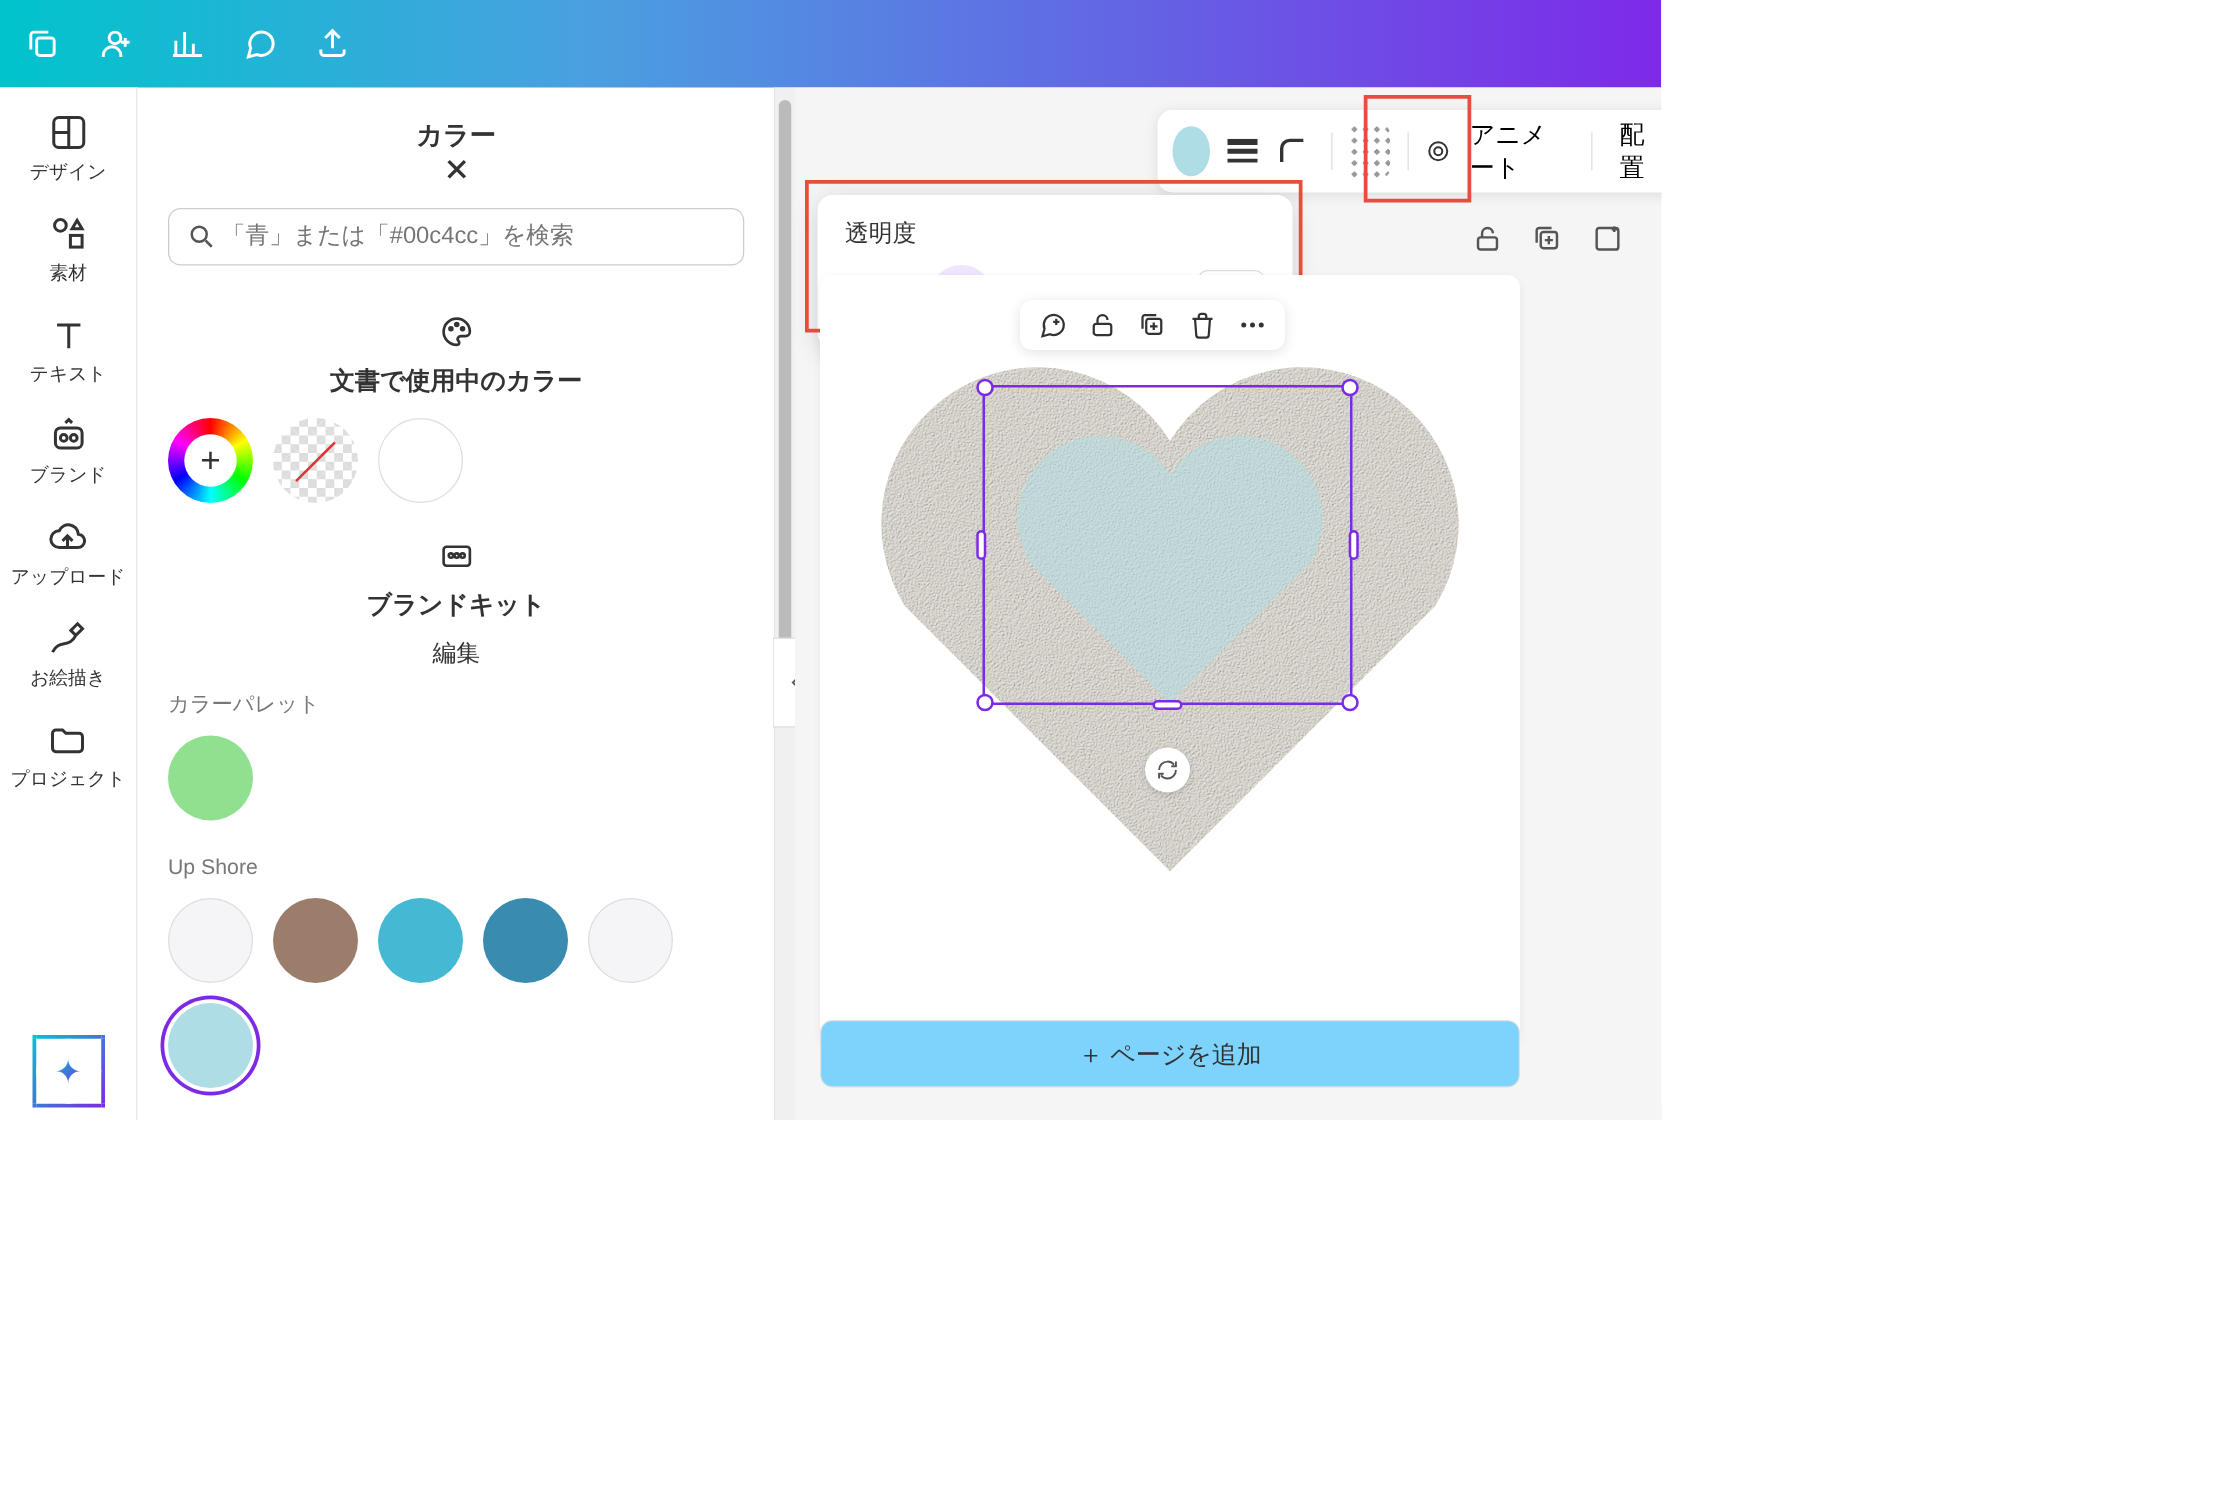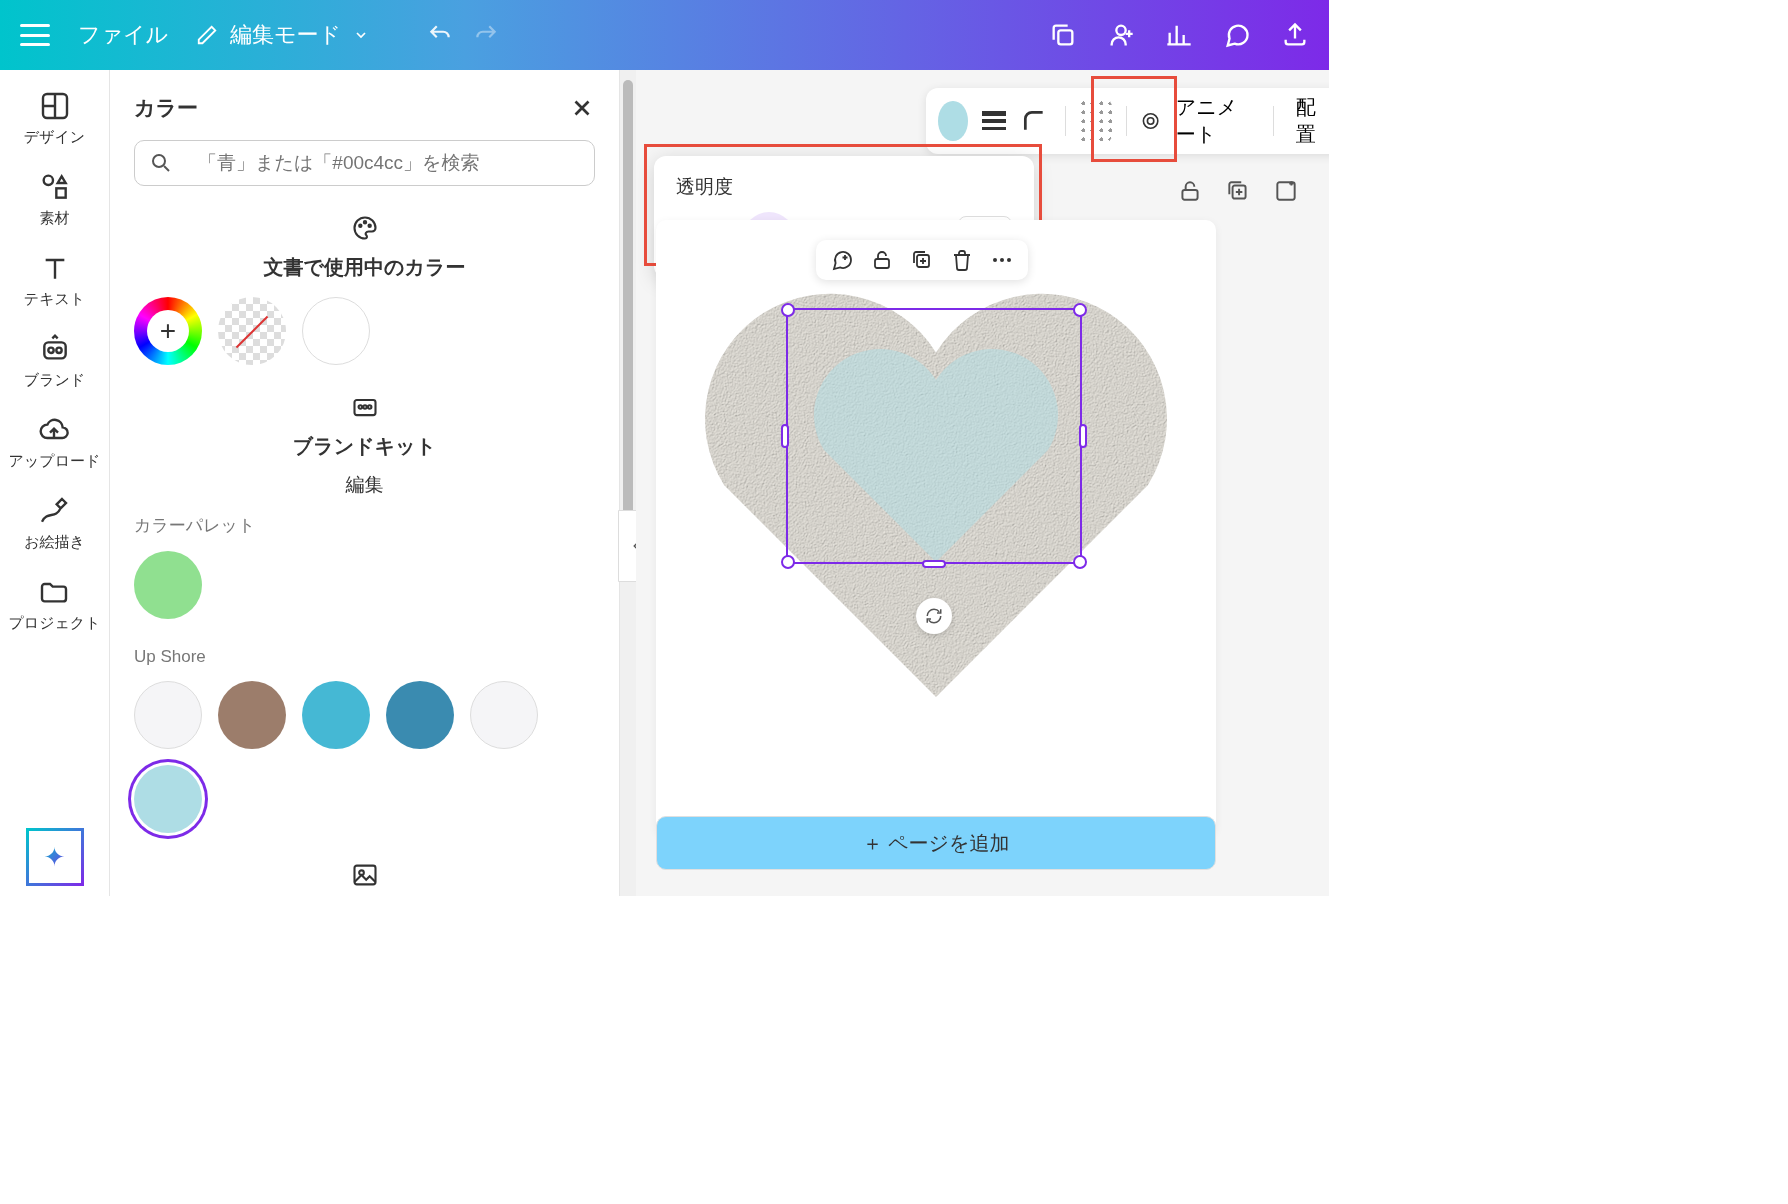--- a/index.html
+++ b/index.html
@@ -25,24 +25,24 @@
 .sidebar-rail { width: 110px; background: #fff; border-right: 1px solid #e5e5e5; display: flex; flex-direction: column; align-items: center; padding-top: 20px; gap: 24px; }
 .rail-item { display: flex; flex-direction: column; align-items: center; gap: 6px; cursor: pointer; color: #333; }
 .rail-item .icon { width: 32px; height: 32px; }
 .rail-item .label { font-size: 15px; }
 .sparkle-btn { width: 58px; height: 58px; border-radius: 50%; border: 3px solid; border-image: linear-gradient(135deg, #00c4cc, #7d2ae8) 1; display: flex; align-items: center; justify-content: center; margin-top: auto; margin-bottom: 10px; position: relative; }
 .sparkle-btn::before { content: ''; position: absolute; inset: -3px; border-radius: 50%; background: linear-gradient(135deg, #00c4cc, #7d2ae8); z-index: -1; }
 .sparkle-btn .inner { width: 52px; height: 52px; background: #fff; border-radius: 50%; display: flex; align-items: center; justify-content: center; font-size: 26px; }
 
 
 .color-panel { width: 510px; background: #fff; border-right: 1px solid #e5e5e5; padding: 24px 24px; overflow-y: auto; position: relative; }
-.panel-header { display: flex; justify-content: space-between; align-items: center; margin-bottom: 18px; }
+.panel-header { display: flex; justify-content: space-between; align-items: center; margin-bottom: 18px; flex-direction: column; }
 .panel-title { font-size: 21px; font-weight: 600; color: #333; }
 .close-x { width: 26px; height: 26px; cursor: pointer; }
-.search-box { display: flex; align-items: center; border: 1px solid #ccc; border-radius: 10px; padding: 10px 14px; gap: 25px; margin-bottom: 28px; }
+.search-box { display: flex; align-items: center; border: 1px solid #ccc; border-radius: 10px; padding: 10px 14px; gap: 4px; margin-bottom: 39px; }
 .search-box input { border: none; outline: none; font-size: 19px; flex: 1; color: #888; }
 .section-head { display: flex; align-items: center; gap: 12px; margin-bottom: 16px; flex-direction: column; }
 .section-head .icon { width: 28px; height: 28px; }
 .section-head .title { font-size: 20px; font-weight: 600; color: #333; flex: 1; }
 .edit-link { font-size: 19px; color: #333; font-weight: 500; cursor: pointer; }
 .swatch-row { display: flex; gap: 16px; margin-bottom: 28px; flex-wrap: wrap; }
 .swatch { width: 68px; height: 68px; border-radius: 50%; cursor: pointer; position: relative; }
 .swatch.add { background: conic-gradient(red, yellow, lime, cyan, blue, magenta, red); display: flex; align-items: center; justify-content: center; }
 .swatch.add::after { content: '+'; position: absolute; width: 42px; height: 42px; background: #fff; border-radius: 50%; display: flex; align-items: center; justify-content: center; font-size: 28px; color: #333; }
 .swatch.transparent { background-image: linear-gradient(45deg, #ddd 25%, transparent 25%), linear-gradient(-45deg, #ddd 25%, transparent 25%), linear-gradient(45deg, transparent 75%, #ddd 75%), linear-gradient(-45deg, transparent 75%, #ddd 75%); background-size: 14px 14px; background-position: 0 0, 0 7px, 7px -7px, -7px 0px; }
@@ -109,45 +109,20 @@
       <feTurbulence type="fractalNoise" baseFrequency="0.9" numOctaves="3" result="noise"></feTurbulence>
       <feDiffuseLighting in="noise" lighting-color="#e8e5de" surfaceScale="1.2" result="light">
         <feDistantLight azimuth="45" elevation="55"></feDistantLight>
       </feDiffuseLighting>
       <feComposite in="light" in2="SourceGraphic" operator="in"></feComposite>
     </filter>
   </defs>
 </svg>
 
 <div class="topbar">
-  <div class="topbar-left">
-    <div class="hamburger">
-        <span></span>
-        <span></span>
-        <span></span>
-      </div>
-    <div class="file-label">ファイル</div>
-    <div class="edit-mode">
-      <svg class="pencil-icon" viewBox="0 0 24 24" fill="none" stroke="#fff" stroke-width="2">
-          <path d="M17 3l4 4L7 21H3v-4L17 3z"></path>
-        </svg>
-      <span>編集モード</span>
-      <svg class="chevron" viewBox="0 0 24 24" fill="none" stroke="#fff" stroke-width="2.5">
-          <path d="M6 9l6 6 6-6"></path>
-        </svg>
-    </div>
-    <div class="undo-redo">
-      <svg class="icon" viewBox="0 0 24 24" fill="none" stroke="#fff" stroke-width="2">
-          <path d="M9 14L4 9l5-5M4 9h11a5 5 0 015 5v0"></path>
-        </svg>
-      <svg class="icon redo-icon" viewBox="0 0 24 24" fill="none" stroke="#fff" stroke-width="2">
-          <path d="M15 14l5-5-5-5M20 9H9a5 5 0 00-5 5v0"></path>
-        </svg>
-    </div>
-  </div>
   <div class="topbar-right">
     <svg class="icon" viewBox="0 0 24 24" fill="none" stroke="#fff" stroke-width="2">
         <rect x="8" y="8" width="12" height="12" rx="2"></rect>
         <path d="M4 16V6a2 2 0 012-2h10"></path>
       </svg>
     <svg class="icon" viewBox="0 0 24 24" fill="none" stroke="#fff" stroke-width="2">
         <circle cx="12" cy="8" r="4"></circle>
         <path d="M4 21v-1a6 6 0 0112 0v1M19 8v6M16 11h6"></path>
       </svg>
     <svg class="icon" viewBox="0 0 24 24" fill="none" stroke="#fff" stroke-width="2">

